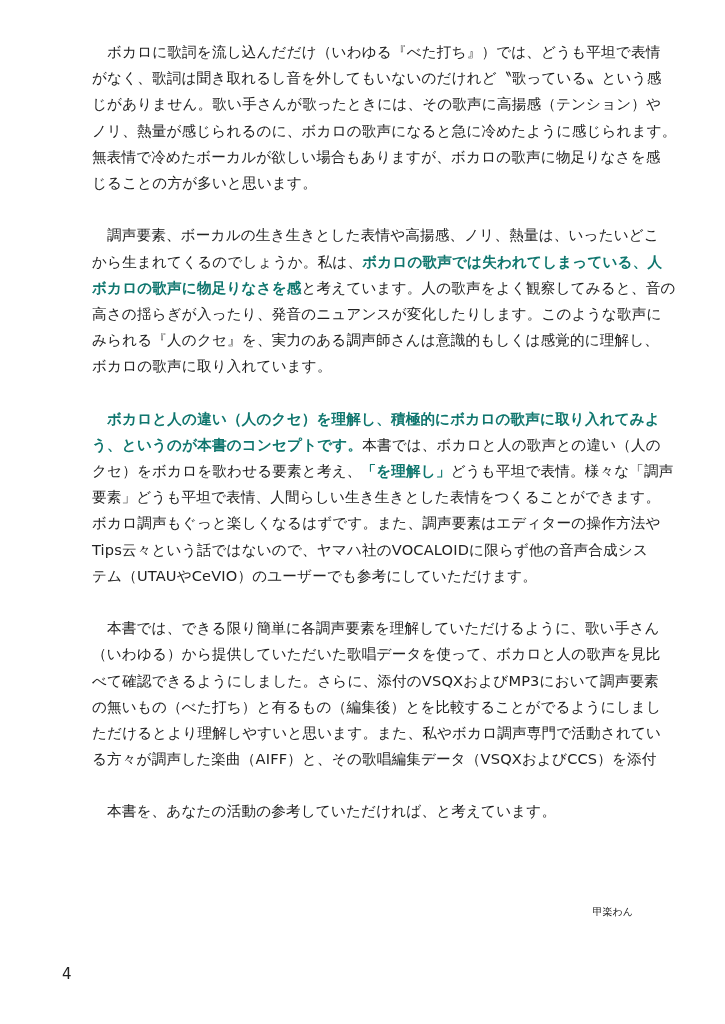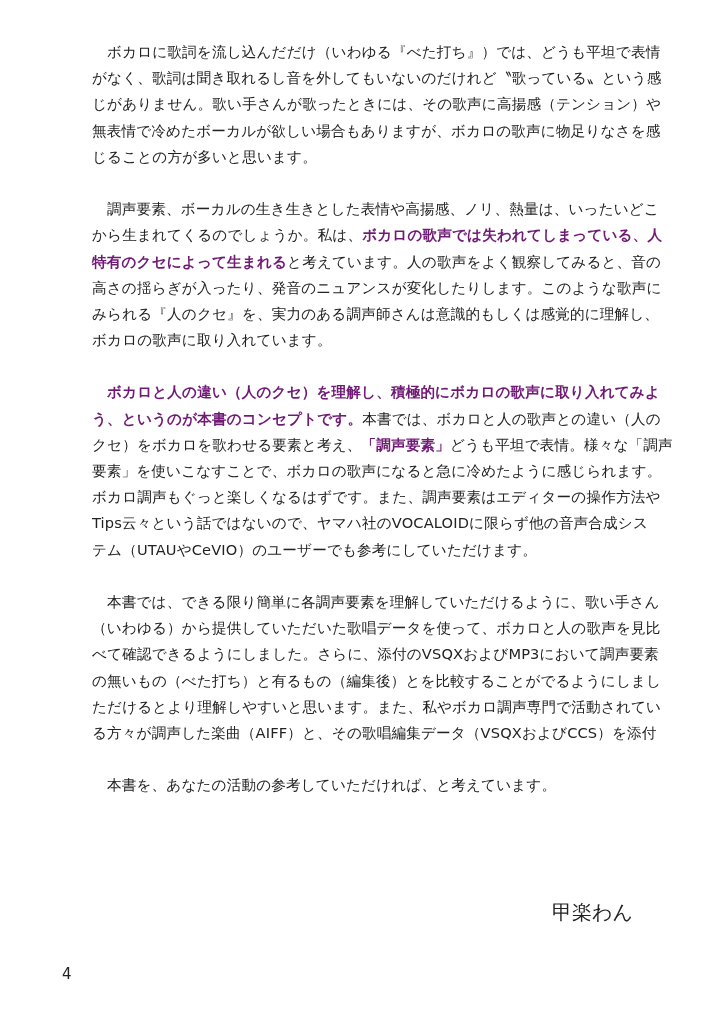--- a/index.html
+++ b/index.html
@@ -38,64 +38,65 @@
       letter-spacing: 0.15px;
     }
     .line.indent {
       padding-left: 15px;
     }
     .blank {
       height: 26.2px;
     }
     .bold {
       font-weight: bold;
-      color: #701a75;
+      color: #0f766e;
     }
     .signature {
       position: absolute;
       right: 92px;
       top: 899px;
-      font-size: 20px;
+      font-size: 10px;
       line-height: 26px;
     }
     .page-number {
       position: absolute;
       left: 62px;
       top: 964px;
       font-size: 15px;
       line-height: 20px;
     }
   </style>
 </head>
 <body>
 
 <div class="page">
   <div class="body-text" id="body-text">
       <div class="paragraph">
         <div class="line indent"><span>ボカロに歌詞を流し込んだだけ（いわゆる『べた打ち』）では、どうも平坦で表情</span></div>
         <div class="line"><span>がなく、歌詞は聞き取れるし音を外してもいないのだけれど〝歌っている〟という感</span></div>
         <div class="line"><span>じがありません。歌い手さんが歌ったときには、その歌声に高揚感（テンション）や</span></div>
+        <div class="line"><span>ノリ、熱量が感じられるのに、ボカロの歌声になると急に冷めたように感じられます。</span></div>
         <div class="line"><span>無表情で冷めたボーカルが欲しい場合もありますが、ボカロの歌声に物足りなさを感</span></div>
         <div class="line"><span>じることの方が多いと思います。</span></div>
       </div>
       <div class="blank"></div>
       <div class="paragraph">
         <div class="line indent"><span>調声要素、ボーカルの生き生きとした表情や高揚感、ノリ、熱量は、いったいどこ</span></div>
         <div class="line"><span>から生まれてくるのでしょうか。私は、</span><span class="bold">ボカロの歌声では失われてしまっている、人</span></div>
-        <div class="line"><span class="bold">特有のクセによって生まれる</span><span>と考えています。人の歌声をよく観察してみると、音の</span></div>
+        <div class="line"><span class="bold">ボカロの歌声に物足りなさを感</span><span>と考えています。人の歌声をよく観察してみると、音の</span></div>
         <div class="line"><span>高さの揺らぎが入ったり、発音のニュアンスが変化したりします。このような歌声に</span></div>
         <div class="line"><span>みられる『人のクセ』を、実力のある調声師さんは意識的もしくは感覚的に理解し、</span></div>
         <div class="line"><span>ボカロの歌声に取り入れています。</span></div>
       </div>
       <div class="blank"></div>
       <div class="paragraph">
         <div class="line indent"><span class="bold">ボカロと人の違い（人のクセ）を理解し、積極的にボカロの歌声に取り入れてみよ</span></div>
         <div class="line"><span class="bold">う、というのが本書のコンセプトです。</span><span>本書では、ボカロと人の歌声との違い（人の</span></div>
-        <div class="line"><span>クセ）をボカロを歌わせる要素と考え、</span><span class="bold">「調声要素」</span><span>どうも平坦で表情。様々な「調声</span></div>
-        <div class="line"><span>要素」を使いこなすことで、ボカロの歌声になると急に冷めたように感じられます。</span></div>
+        <div class="line"><span>クセ）をボカロを歌わせる要素と考え、</span><span class="bold">「を理解し」</span><span>どうも平坦で表情。様々な「調声</span></div>
+        <div class="line"><span>要素」どうも平坦で表情、人間らしい生き生きとした表情をつくることができます。</span></div>
         <div class="line"><span>ボカロ調声もぐっと楽しくなるはずです。また、調声要素はエディターの操作方法や</span></div>
         <div class="line"><span>Tips云々という話ではないので、ヤマハ社のVOCALOIDに限らず他の音声合成シス</span></div>
         <div class="line"><span>テム（UTAUやCeVIO）のユーザーでも参考にしていただけます。</span></div>
       </div>
       <div class="blank"></div>
       <div class="paragraph">
         <div class="line indent"><span>本書では、できる限り簡単に各調声要素を理解していただけるように、歌い手さん</span></div>
         <div class="line"><span>（いわゆる）から提供していただいた歌唱データを使って、ボカロと人の歌声を見比</span></div>
         <div class="line"><span>べて確認できるようにしました。さらに、添付のVSQXおよびMP3において調声要素</span></div>
         <div class="line"><span>の無いもの（べた打ち）と有るもの（編集後）とを比較することがでるようにしまし</span></div>

